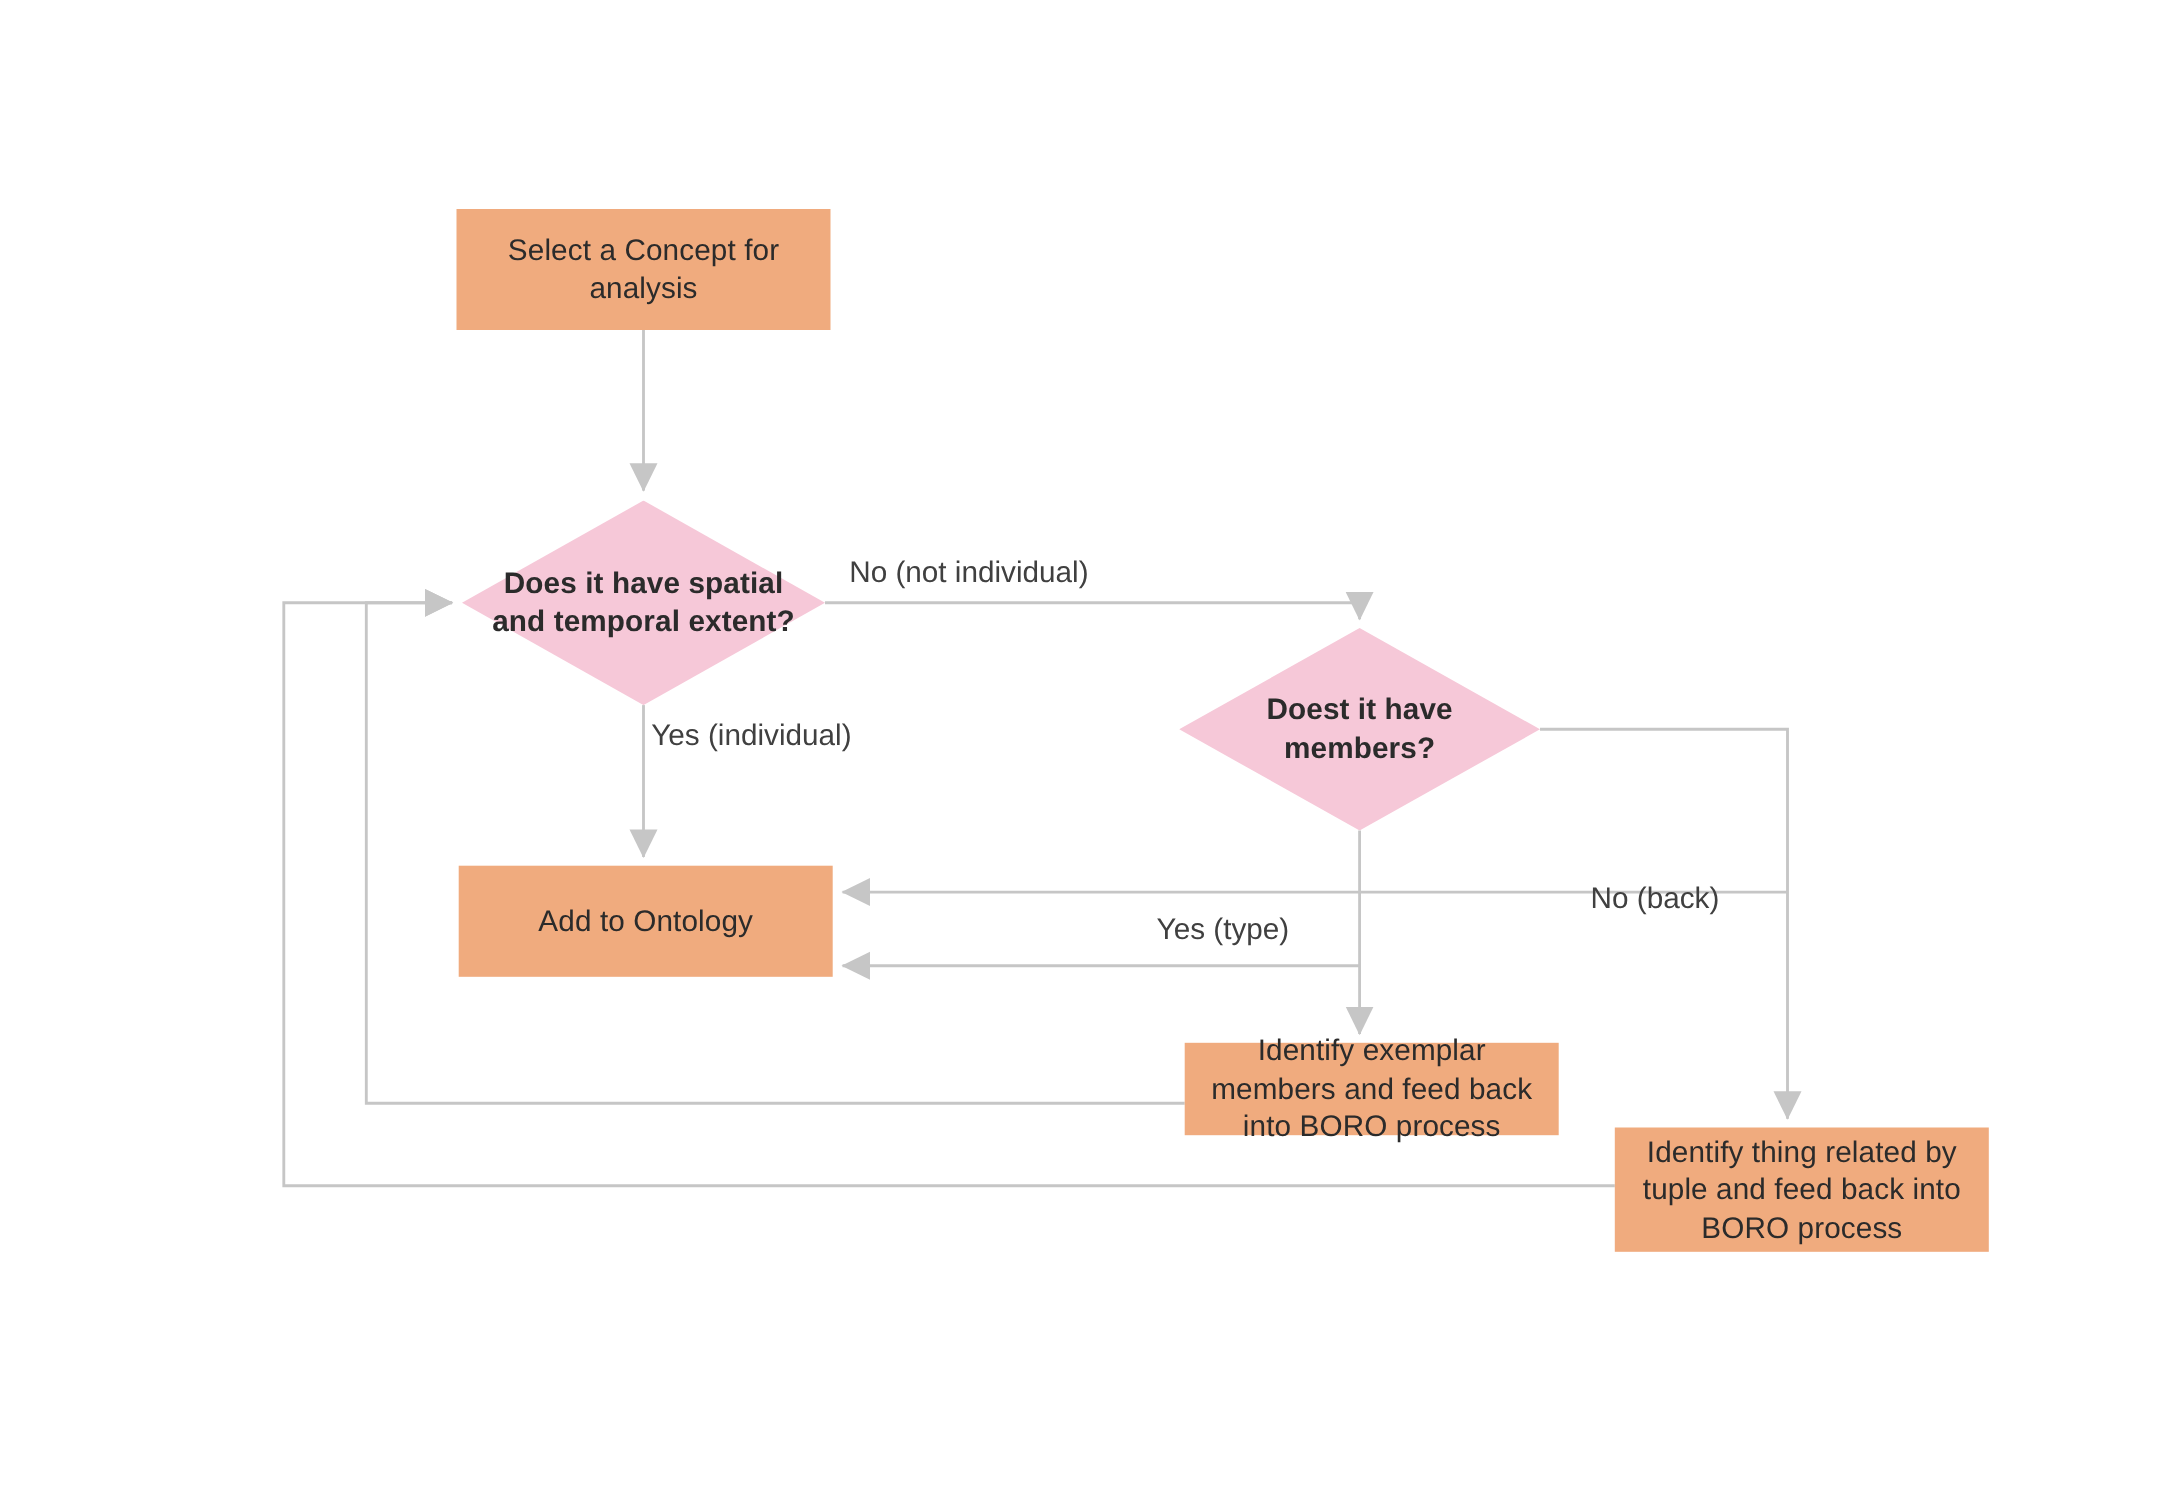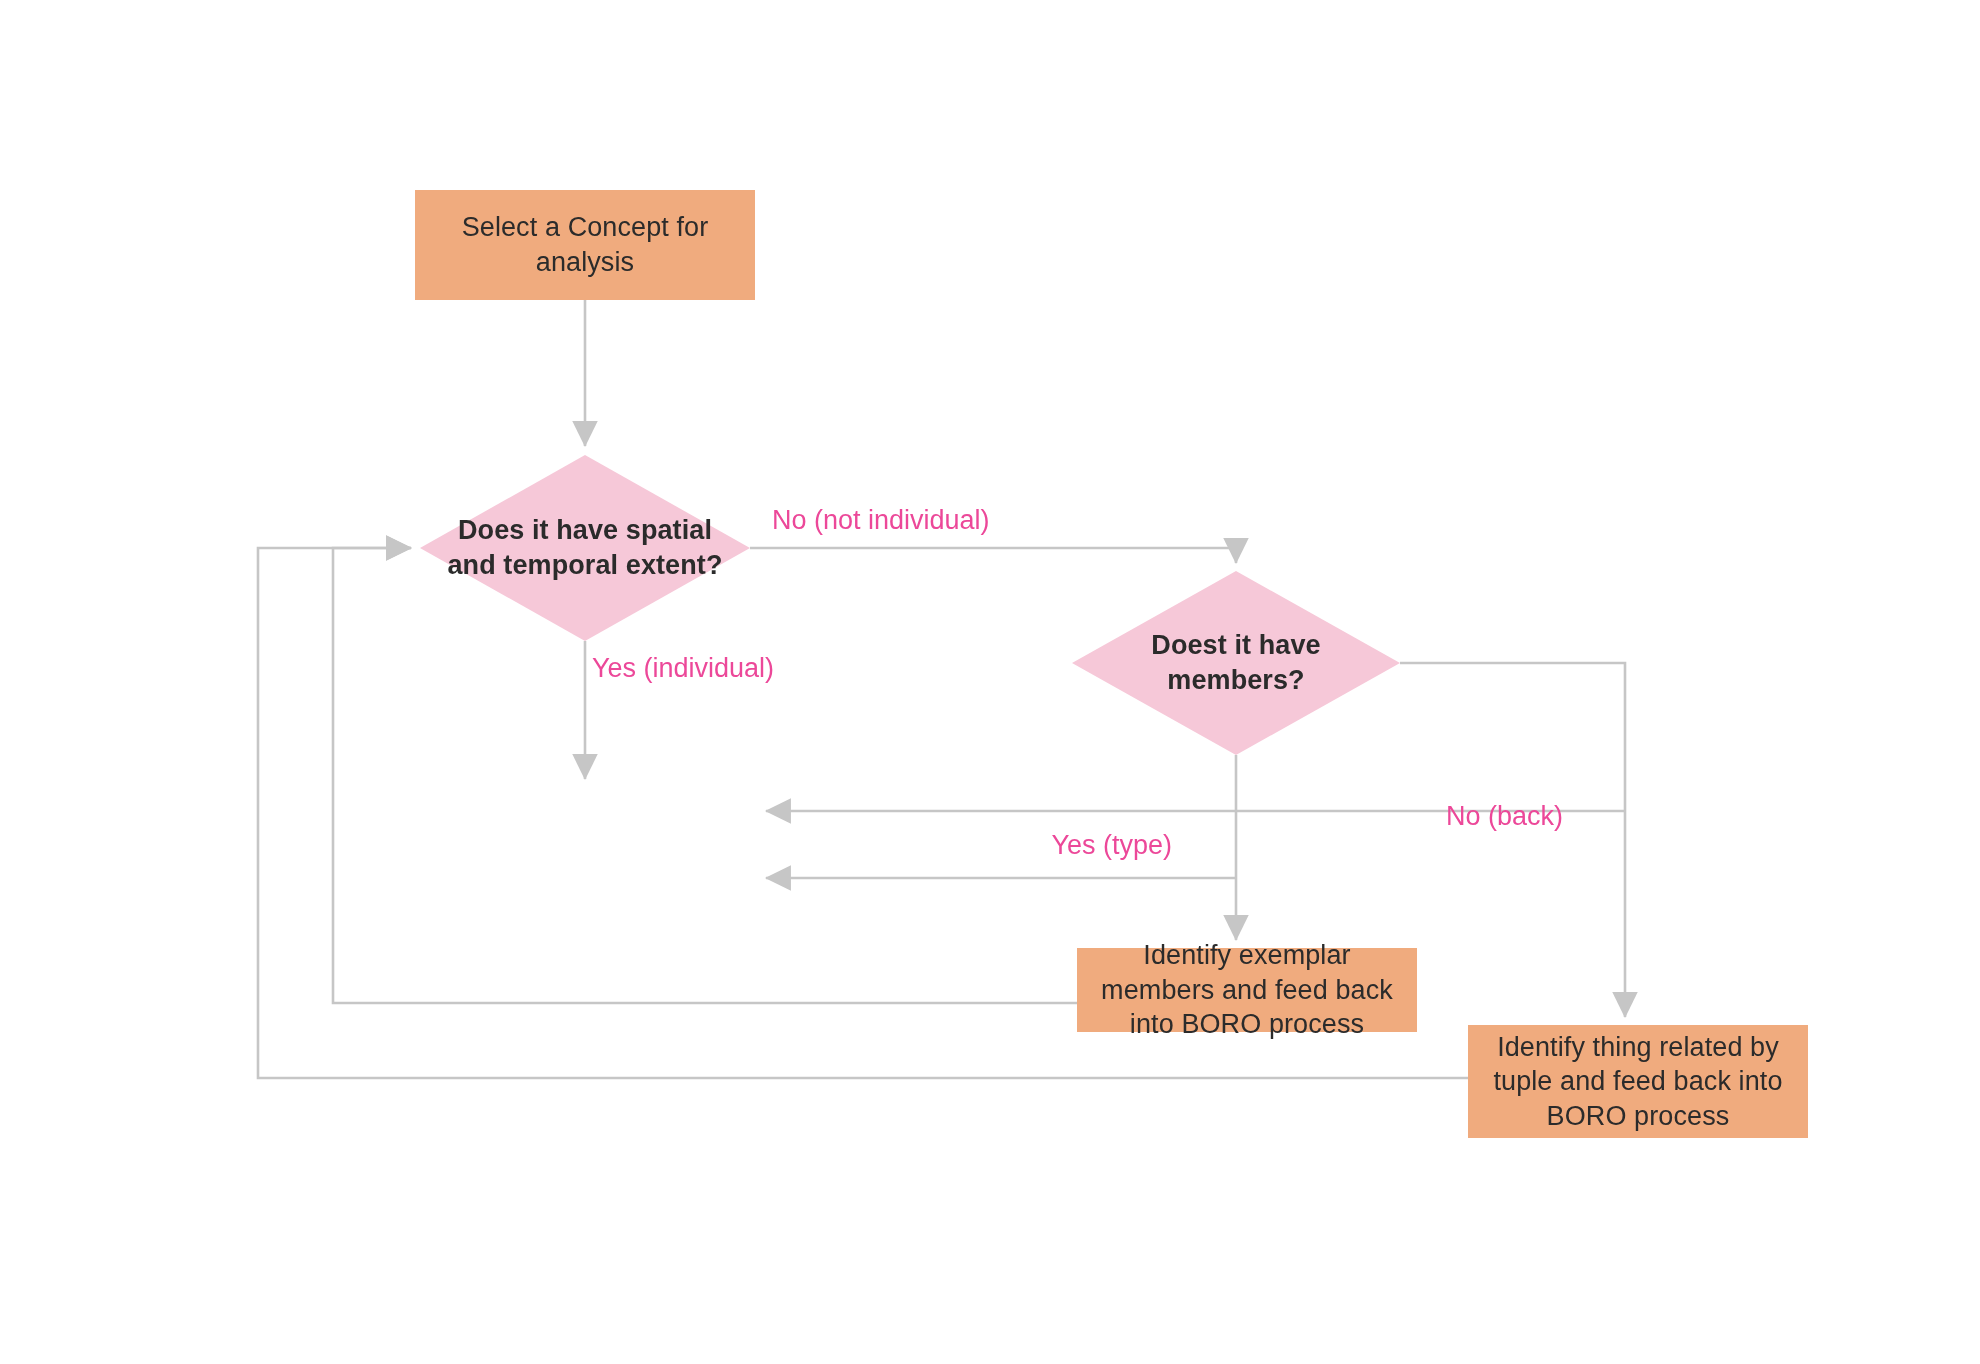--- a/index.html
+++ b/index.html
@@ -49,21 +49,21 @@
     width: 100%; height: 100%;
   }
   .decision .node-text {
     position: relative;
     z-index: 2;
     padding: 0 14px;
     font-weight: bold;
   }
   .edge-label {
     position: absolute;
-    color: #ec4899;
+    color: #404040;
     font-size: 27px;
     line-height: 1.2;
     white-space: nowrap;
   }
 </style>
 </head>
 <body>
 
 <div id="canvas">
 
@@ -107,20 +107,23 @@
     <span class="node-text">Does it have spatial and temporal extent?</span>
   </div>
 
   <div class="node decision" style="left:1072px; top:571px; width:328px; height:184px;">
     <svg class="diamond-shape" viewBox="0 0 328 184" preserveAspectRatio="none" xmlns="http://www.w3.org/2000/svg">
       <polygon points="164,0 328,92 164,184 0,92" fill="#F6C8D8"></polygon>
     </svg>
     <span class="node-text">Doest it have members?</span>
   </div>
 
+  <div class="node process" style="left:417px; top:787px; width:340px; height:101px;">
+    <span class="node-text">Add to Ontology</span>
+  </div>
 
   <div class="node process" style="left:1077px; top:948px; width:340px; height:84px;">
     <span class="node-text">Identify exemplar members and feed back into BORO process</span>
   </div>
 
   <div class="node process" style="left:1468px; top:1025px; width:340px; height:113px;align-items:center;">
     <span class="node-text">Identify thing related by tuple and feed back into BORO process</span>
   </div>
 
   <div class="edge-label" style="left:772px; top:504px;">No (not individual)</div>

